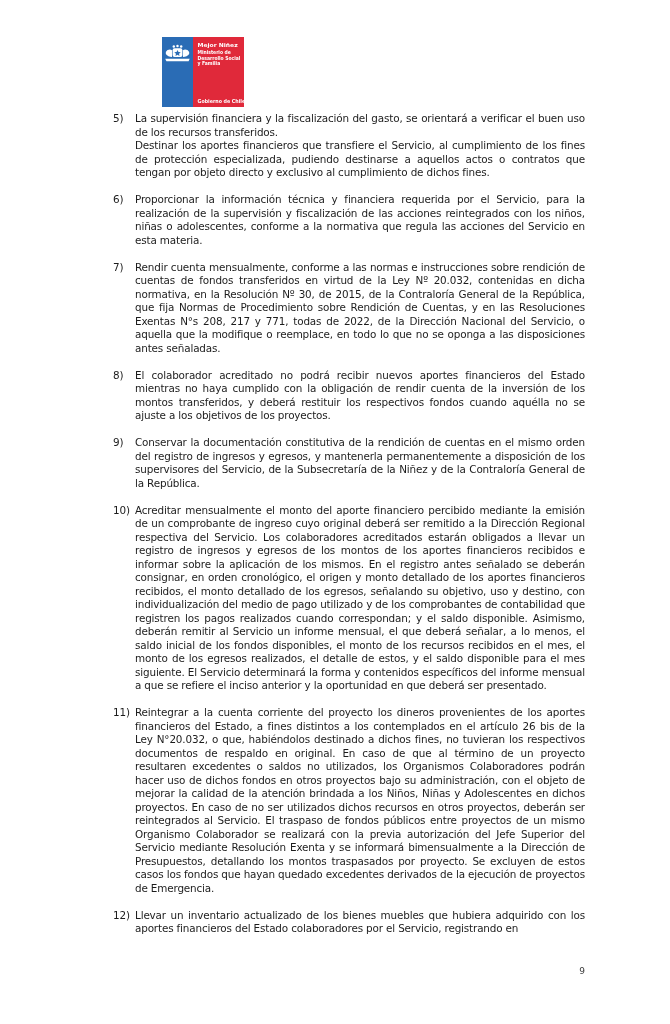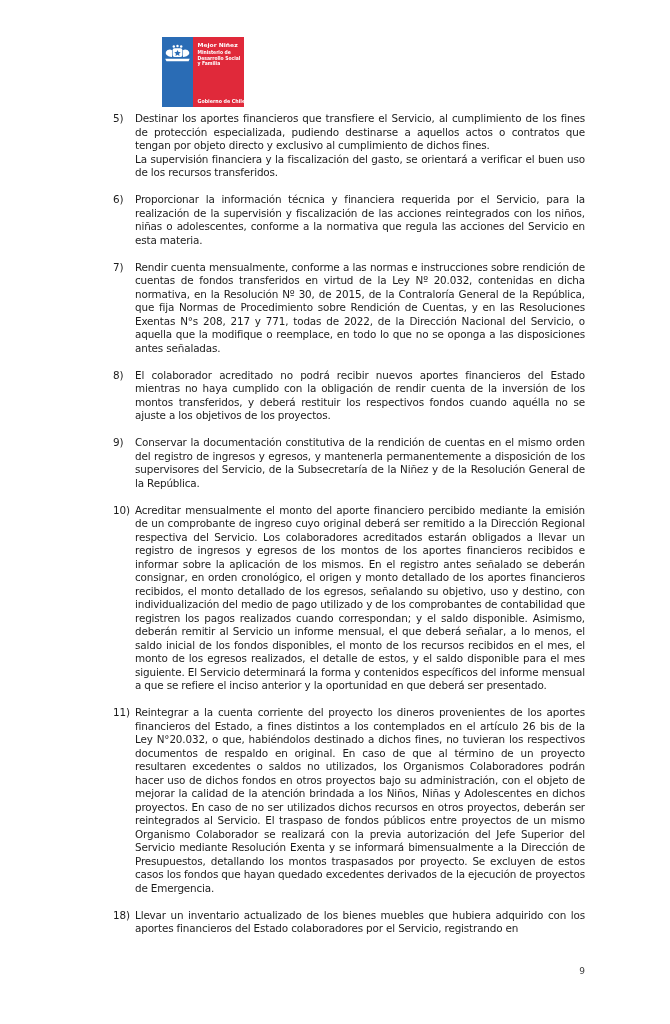--- a/index.html
+++ b/index.html
@@ -113,22 +113,22 @@
 y Familia</div>
     </div>
     <div class="logo-gov">Gobierno de Chile</div>
   </div>
 </header>
 
 <main class="content" id="list-host">
   <div class="item">
     <span class="num">5)</span>
     <div class="paras">
+        <div class="para">La supervisión financiera y la fiscalización del gasto, se orientará a verificar el buen uso de los recursos transferidos.</div>
         <div class="para">Destinar los aportes financieros que transfiere el Servicio, al cumplimiento de los fines de protección especializada, pudiendo destinarse a aquellos actos o contratos que tengan por objeto directo y exclusivo al cumplimiento de dichos fines.</div>
-        <div class="para">La supervisión financiera y la fiscalización del gasto, se orientará a verificar el buen uso de los recursos transferidos.</div>
       </div>
   </div>
 
   <div class="item">
     <span class="num">6)</span>
     <div class="paras">
         <div class="para">Proporcionar la información técnica y financiera requerida por el Servicio, para la realización de la supervisión y fiscalización de las acciones reintegrados con los niños, niñas o adolescentes, conforme a la normativa que regula las acciones del Servicio en esta materia.</div>
       </div>
   </div>
 
@@ -142,39 +142,39 @@
   <div class="item">
     <span class="num">8)</span>
     <div class="paras">
         <div class="para">El colaborador acreditado no podrá recibir nuevos aportes financieros del Estado mientras no haya cumplido con la obligación de rendir cuenta de la inversión de los montos transferidos, y deberá restituir los respectivos fondos cuando aquélla no se ajuste a los objetivos de los proyectos.</div>
       </div>
   </div>
 
   <div class="item">
     <span class="num">9)</span>
     <div class="paras">
-        <div class="para">Conservar la documentación constitutiva de la rendición de cuentas en el mismo orden del registro de ingresos y egresos, y mantenerla permanentemente a disposición de los supervisores del Servicio, de la Subsecretaría de la Niñez y de la Resolución General de la República.</div>
+        <div class="para">Conservar la documentación constitutiva de la rendición de cuentas en el mismo orden del registro de ingresos y egresos, y mantenerla permanentemente a disposición de los supervisores del Servicio, de la Subsecretaría de la Niñez y de la Contraloría General de la República.</div>
       </div>
   </div>
 
   <div class="item">
     <span class="num">10)</span>
     <div class="paras">
         <div class="para">Acreditar mensualmente el monto del aporte financiero percibido mediante la emisión de un comprobante de ingreso cuyo original deberá ser remitido a la Dirección Regional respectiva del Servicio. Los colaboradores acreditados estarán obligados a llevar un registro de ingresos y egresos de los montos de los aportes financieros recibidos e informar sobre la aplicación de los mismos. En el registro antes señalado se deberán consignar, en orden cronológico, el origen y monto detallado de los aportes financieros recibidos, el monto detallado de los egresos, señalando su objetivo, uso y destino, con individualización del medio de pago utilizado y de los comprobantes de contabilidad que registren los pagos realizados cuando correspondan; y el saldo disponible. Asimismo, deberán remitir al Servicio un informe mensual, el que deberá señalar, a lo menos, el saldo inicial de los fondos disponibles, el monto de los recursos recibidos en el mes, el monto de los egresos realizados, el detalle de estos, y el saldo disponible para el mes siguiente. El Servicio determinará la forma y contenidos específicos del informe mensual a que se refiere el inciso anterior y la oportunidad en que deberá ser presentado.</div>
       </div>
   </div>
 
   <div class="item">
     <span class="num">11)</span>
     <div class="paras">
         <div class="para">Reintegrar a la cuenta corriente del proyecto los dineros provenientes de los aportes financieros del Estado, a fines distintos a los contemplados en el artículo 26 bis de la Ley N°20.032, o que, habiéndolos destinado a dichos fines, no tuvieran los respectivos documentos de respaldo en original. En caso de que al término de un proyecto resultaren excedentes o saldos no utilizados, los Organismos Colaboradores podrán hacer uso de dichos fondos en otros proyectos bajo su administración, con el objeto de mejorar la calidad de la atención brindada a los Niños, Niñas y Adolescentes en dichos proyectos. En caso de no ser utilizados dichos recursos en otros proyectos, deberán ser reintegrados al Servicio. El traspaso de fondos públicos entre proyectos de un mismo Organismo Colaborador se realizará con la previa autorización del Jefe Superior del Servicio mediante Resolución Exenta y se informará bimensualmente a la Dirección de Presupuestos, detallando los montos traspasados por proyecto. Se excluyen de estos casos los fondos que hayan quedado excedentes derivados de la ejecución de proyectos de Emergencia.</div>
       </div>
   </div>
 
   <div class="item">
-    <span class="num">18)</span>
+    <span class="num">12)</span>
     <div class="paras">
         <div class="para">Llevar un inventario actualizado de los bienes muebles que hubiera adquirido con los aportes financieros del Estado colaboradores por el Servicio, registrando en</div>
       </div>
   </div>
 </main>
 
 <div class="pagenum">9</div>
 
 </body></html>

